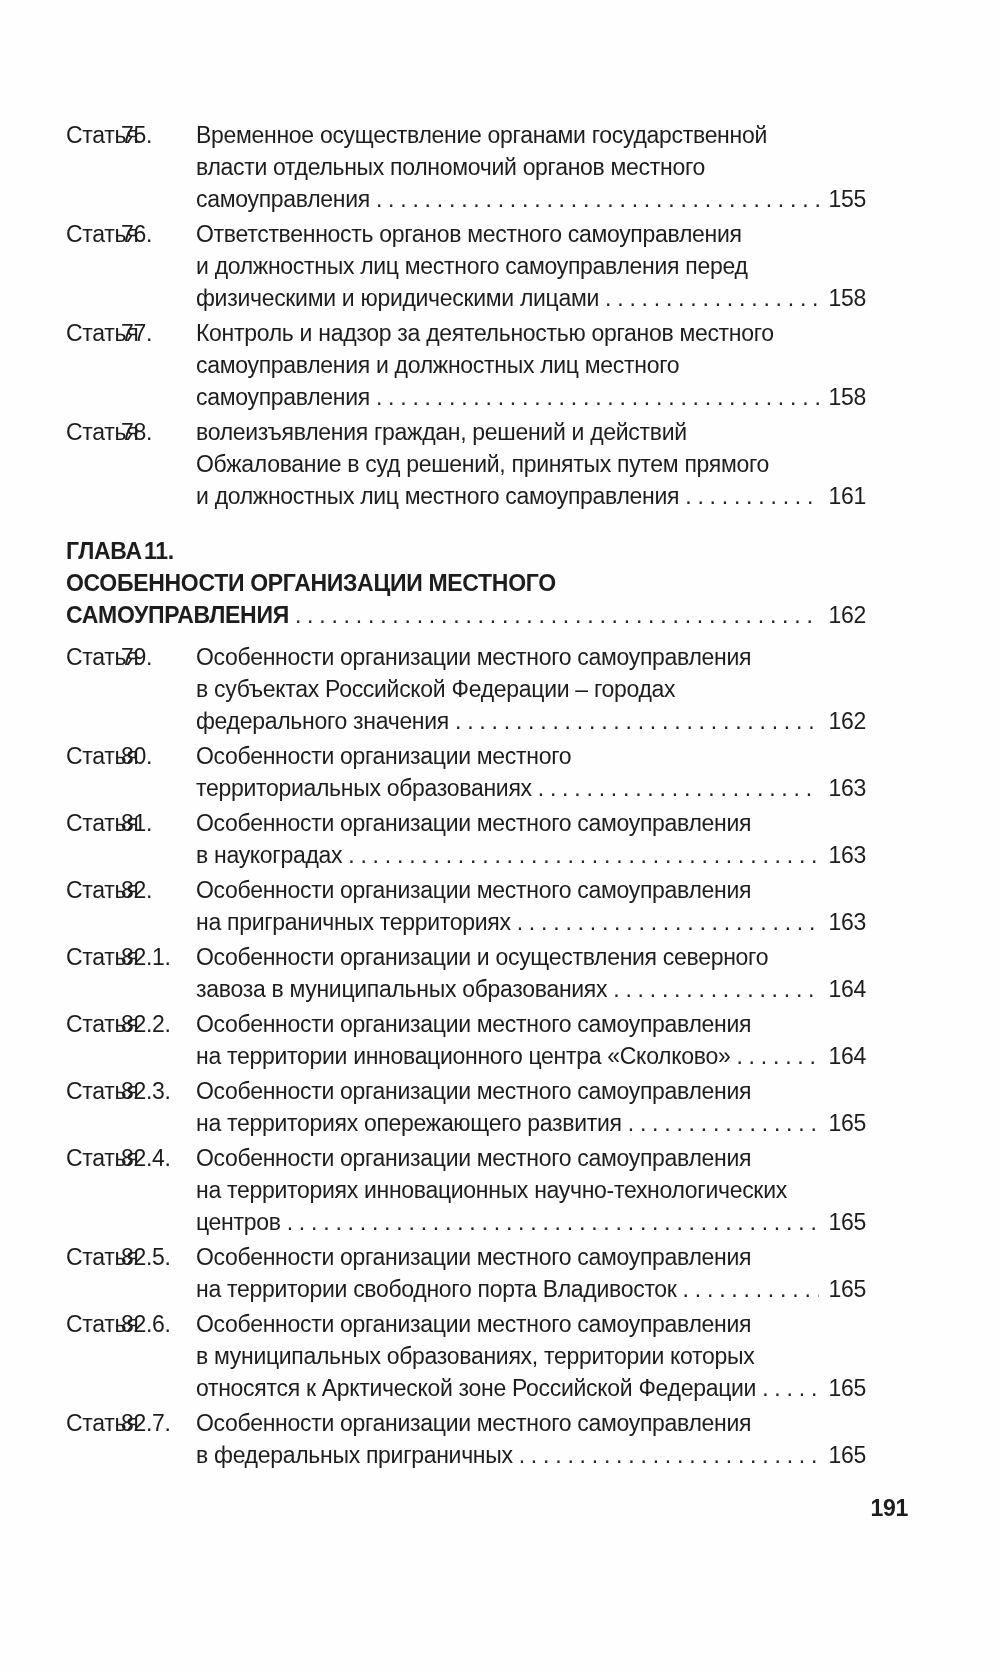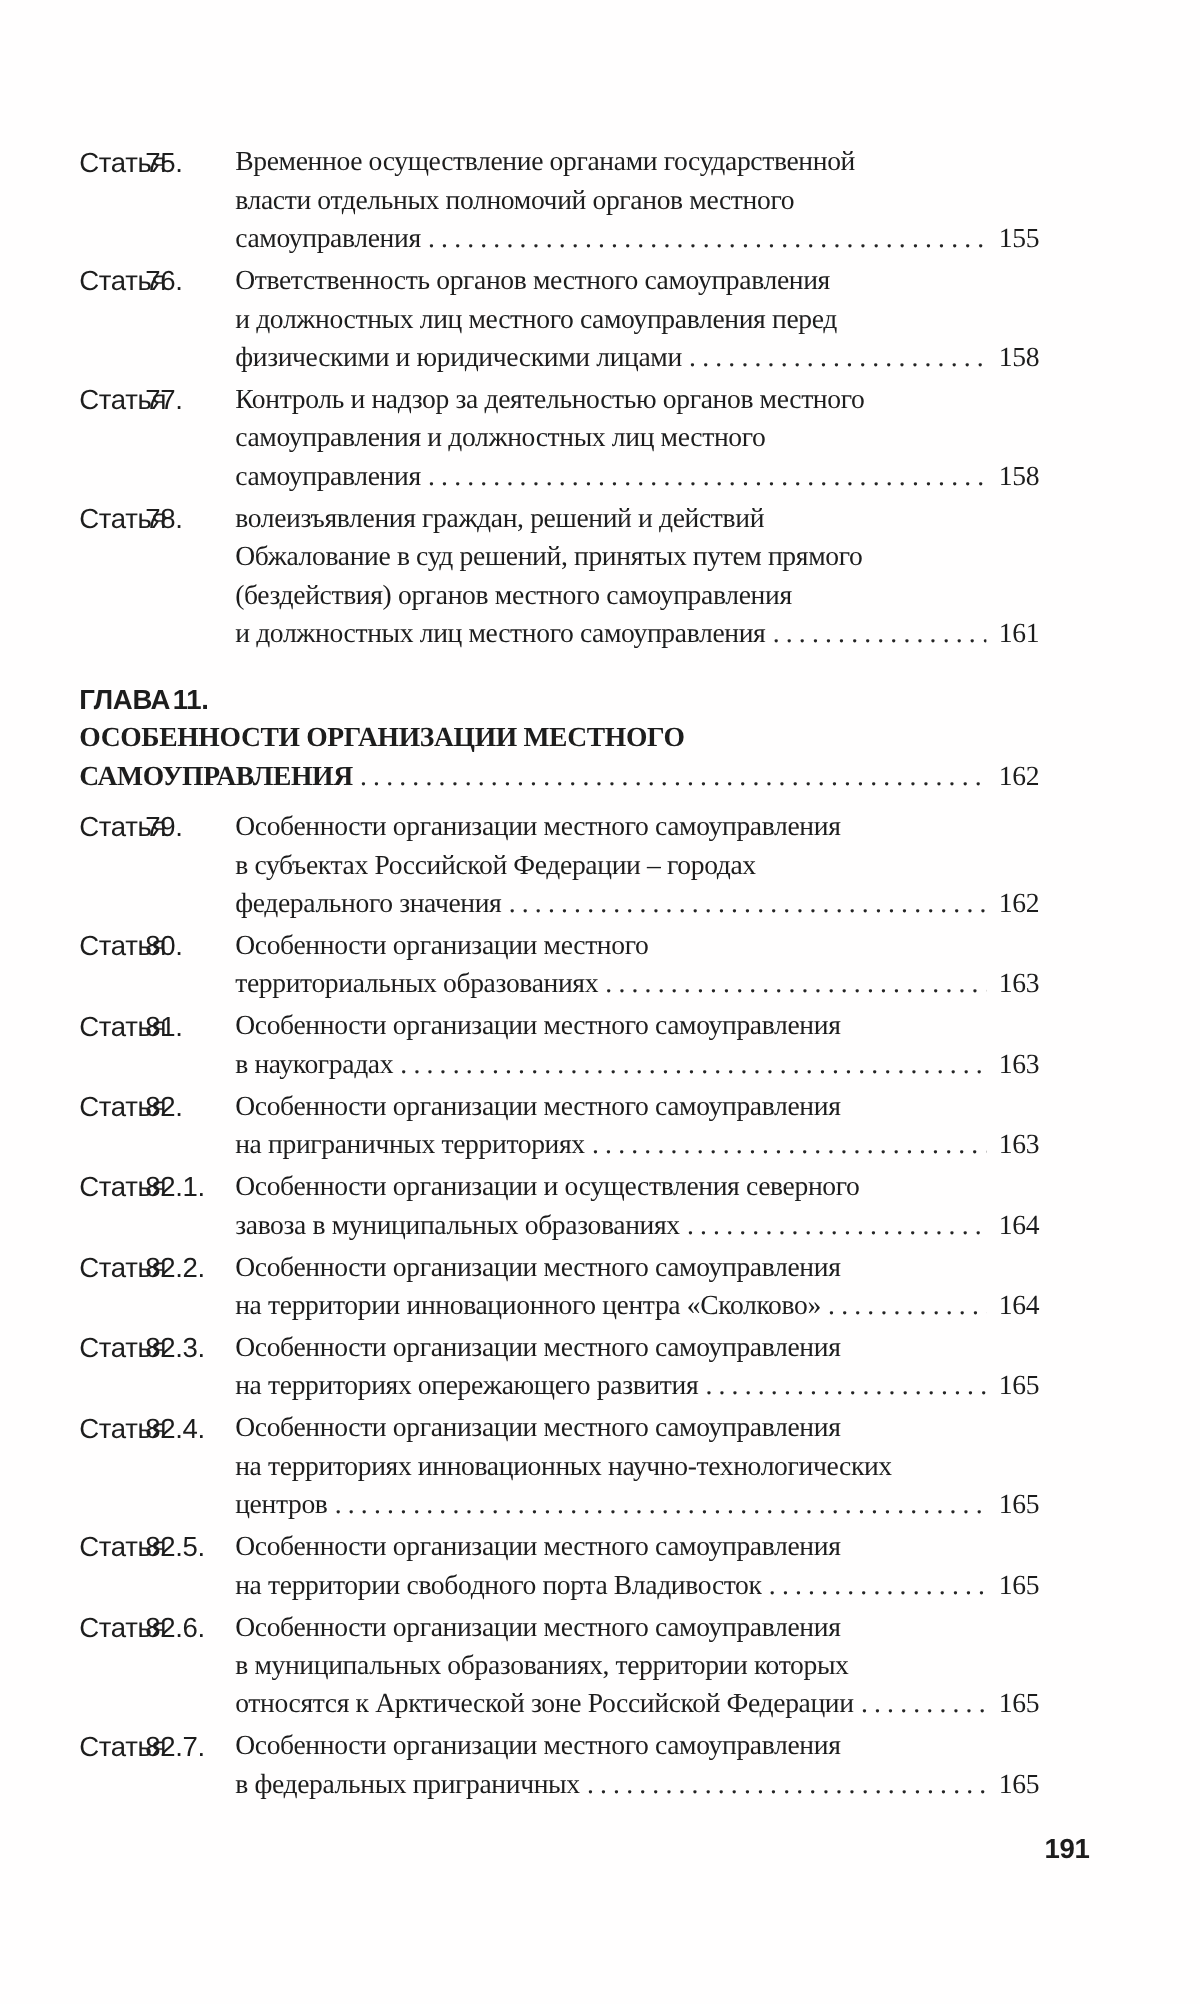--- a/index.html
+++ b/index.html
@@ -39,21 +39,20 @@
     left: 55px;
     top: 0;
   }
   .entry .content {
     flex: 1;
     min-width: 0;
   }
   .line {
     display: flex;
     align-items: flex-start;
-    font-family: Liberation Serif, serif;
   }
   .line-text { white-space: nowrap; }
   .leader {
     flex: 1;
     min-width: 14px;
     overflow: hidden;
     white-space: nowrap;
     margin: 0 10px 0 6px;
     font-weight: 400;
     color: #242424;
@@ -144,23 +143,20 @@
       <div class="entry">
         <span class="label"><span class="lbl-word">Статья</span><span class="lbl-num">78.</span></span>
         <div class="content">
           <div class="line">
             <span class="line-text">волеизъявления граждан, решений и действий</span>
           </div>
           <div class="line">
             <span class="line-text">Обжалование в суд решений, принятых путем прямого</span>
           </div>
           <div class="line">
-            <span class="line-text">(бездействия) органов местного самоуправления</span>
-          </div>
-          <div class="line">
             <span class="line-text">и должностных лиц местного самоуправления</span>
             <span class="leader"></span>
             <span class="pg">161</span>
           </div>
         </div>
       </div>
       <div class="entry chapter">
         <span class="label"><span class="lbl-word">ГЛАВА</span><span class="lbl-num">11.</span></span>
         <div class="content">
           <div class="line">

